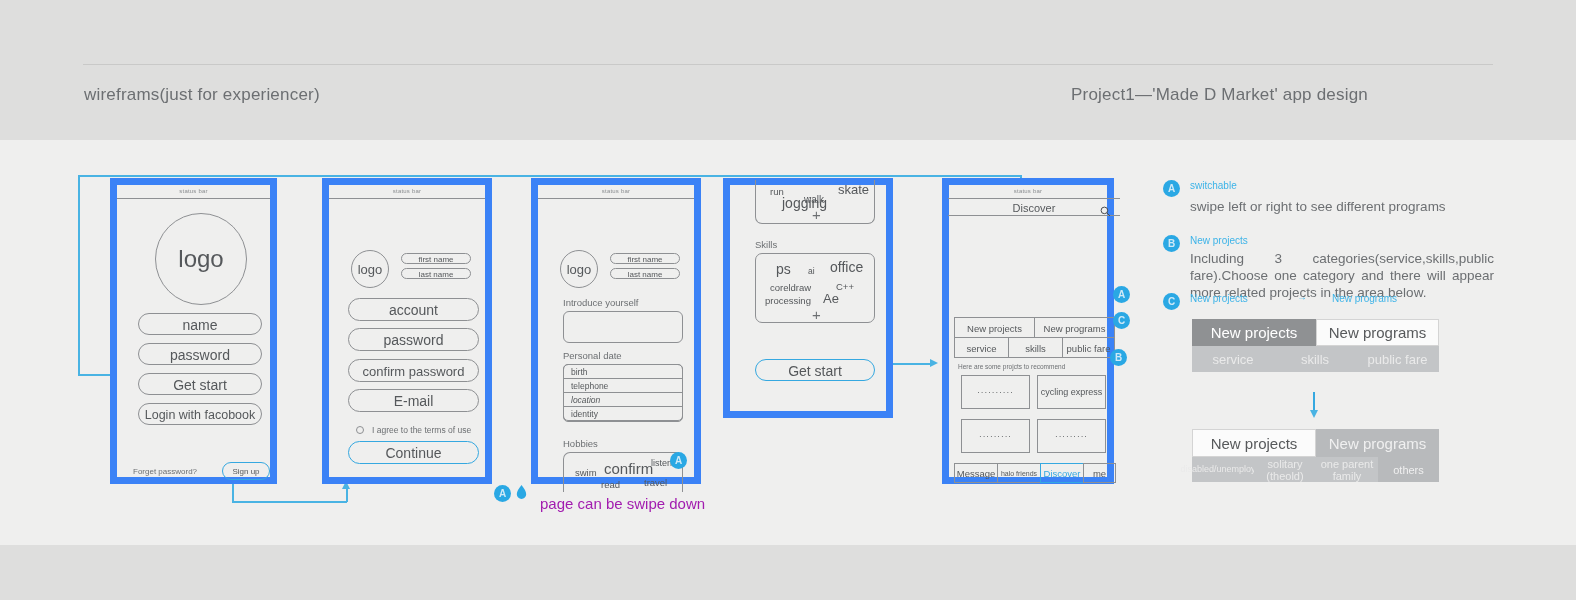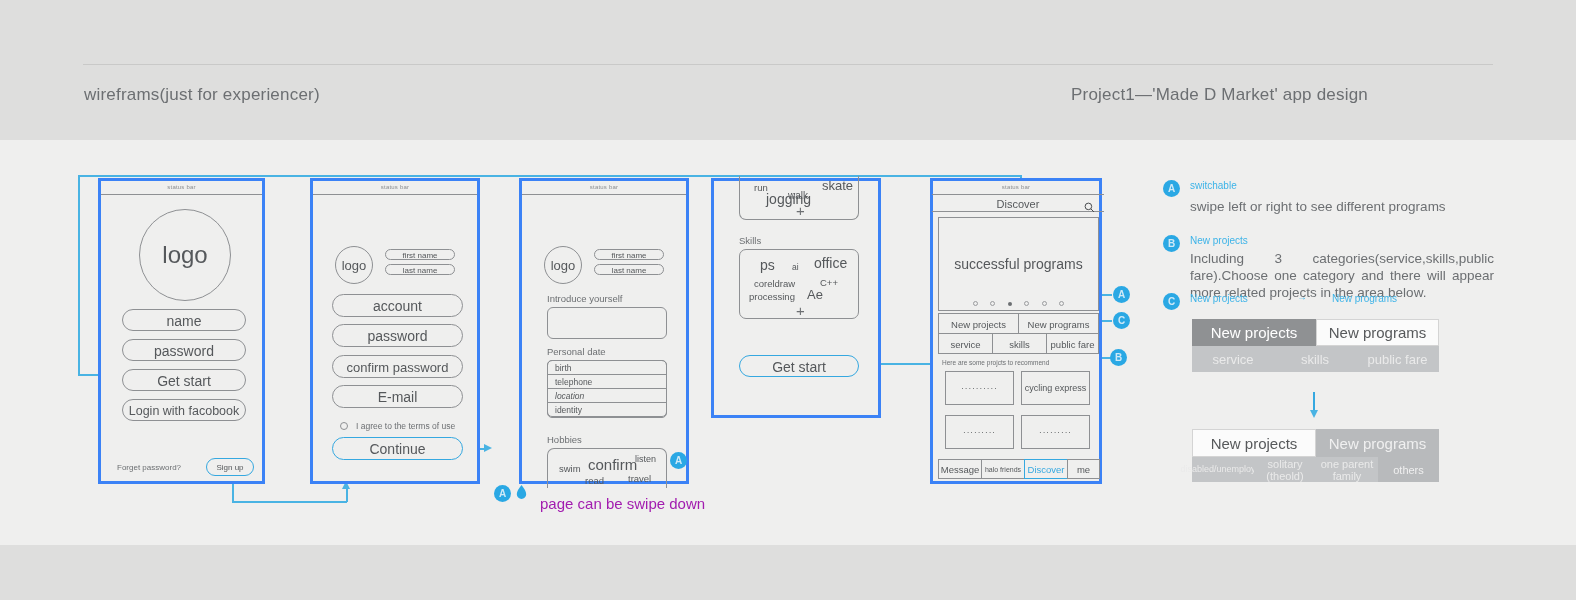--- a/index.html
+++ b/index.html
@@ -12,21 +12,21 @@
   .stage{position:absolute;left:0;top:0;width:1456px;height:600px;}
 
   
   .band-top{position:absolute;left:0;top:0;width:1576px;height:140px;background:#dededd;}
   .band-bot{position:absolute;left:0;top:545px;width:1576px;height:55px;background:#dededd;}
   .hdr-rule{position:absolute;left:83px;top:64px;width:1410px;height:1px;background:#c9c9c8;}
   .hdr-left{position:absolute;left:84px;top:85px;font-size:17px;color:#6c6f72;letter-spacing:.2px;}
   .hdr-right{position:absolute;right:88px;top:85px;font-size:17px;color:#6c6f72;letter-spacing:.2px;}
 
   
-  .phone{position:absolute;border:3px solid #3b82f6;background:#efefee;box-sizing:border-box;}
+  .phone{position:absolute;border:7px solid #3b82f6;background:#efefee;box-sizing:border-box;margin-left:12px;}
   .statusbar{position:absolute;left:0;top:0;right:0;height:13px;border-bottom:1px solid #8e9093;
     font-size:6px;color:#8a8d90;text-align:center;line-height:13px;letter-spacing:.2px;}
 
   .pill{position:absolute;border:1px solid #8e9093;border-radius:999px;box-sizing:border-box;
     text-align:center;color:#55585b;}
   .pill.blue{border-color:#35a8e0;}
   .rect{position:absolute;border:1px solid #8e9093;box-sizing:border-box;color:#55585b;}
   .lbl{position:absolute;color:#6c6f72;}
   .circ{position:absolute;border:1px solid #8e9093;border-radius:50%;box-sizing:border-box;
     display:flex;align-items:center;justify-content:center;color:#55585b;}
@@ -225,31 +225,20 @@
     <div class="statusbar">status bar</div>
     <div class="rect" style="left:-1px;top:13px;width:172px;height:18px;border-left:none;border-right:none;">
       <span style="position:absolute;left:0;right:0;top:3px;text-align:center;font-size:11px;">Discover</span>
       <span style="position:absolute;right:9px;top:4px;width:11px;height:11px;">
         <svg width="11" height="11" viewBox="0 0 11 11">
           <circle cx="4.4" cy="4.4" r="3.3" fill="none" stroke="#4a4d50" stroke-width="1"></circle>
           <line x1="6.8" y1="6.8" x2="10" y2="10" stroke="#4a4d50" stroke-width="1"></line>
         </svg>
       </span>
     </div>
-    <div class="rect" style="left:5px;top:36px;width:161px;height:94px;">
-      <span style="position:absolute;left:0;right:0;top:38px;text-align:center;font-size:14px;color:#55585b;">successful programs</span>
-      <span style="position:absolute;left:0;right:0;top:74px;text-align:center;">
-        <i style="display:inline-block;width:3px;height:3px;border:1px solid #9a9c9e;border-radius:50%;margin:0 4px;"></i>
-        <i style="display:inline-block;width:3px;height:3px;border:1px solid #9a9c9e;border-radius:50%;margin:0 4px;"></i>
-        <i style="display:inline-block;width:4px;height:4px;background:#6c6f72;border-radius:50%;margin:0 4px;"></i>
-        <i style="display:inline-block;width:3px;height:3px;border:1px solid #9a9c9e;border-radius:50%;margin:0 4px;"></i>
-        <i style="display:inline-block;width:3px;height:3px;border:1px solid #9a9c9e;border-radius:50%;margin:0 4px;"></i>
-        <i style="display:inline-block;width:3px;height:3px;border:1px solid #9a9c9e;border-radius:50%;margin:0 4px;"></i>
-      </span>
-    </div>
     <div class="rect" style="left:5px;top:132px;width:81px;height:21px;">
       <span style="position:absolute;left:0;right:0;top:5px;text-align:center;font-size:9.5px;">New projects</span>
     </div>
     <div class="rect" style="left:85px;top:132px;width:81px;height:21px;">
       <span style="position:absolute;left:0;right:0;top:5px;text-align:center;font-size:9.5px;">New programs</span>
     </div>
     <div class="rect" style="left:5px;top:152px;width:55px;height:21px;">
       <span style="position:absolute;left:0;right:0;top:5px;text-align:center;font-size:9.5px;">service</span>
     </div>
     <div class="rect" style="left:59px;top:152px;width:55px;height:21px;">

